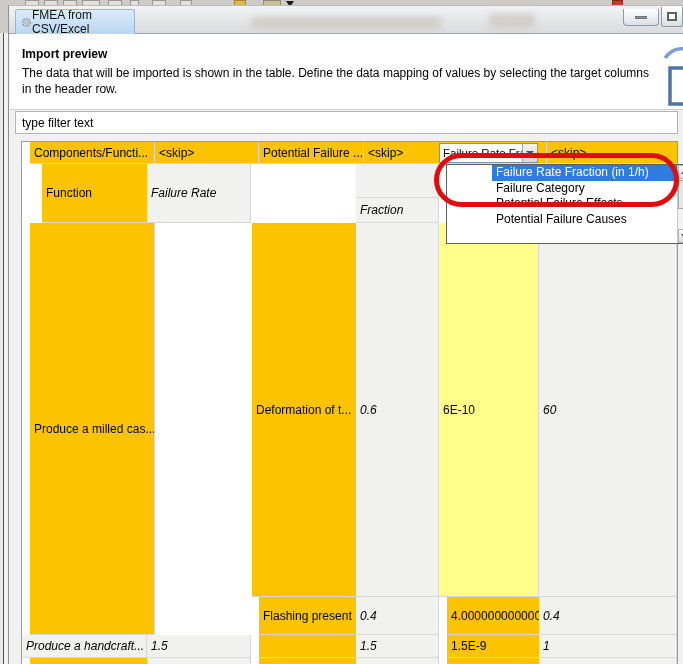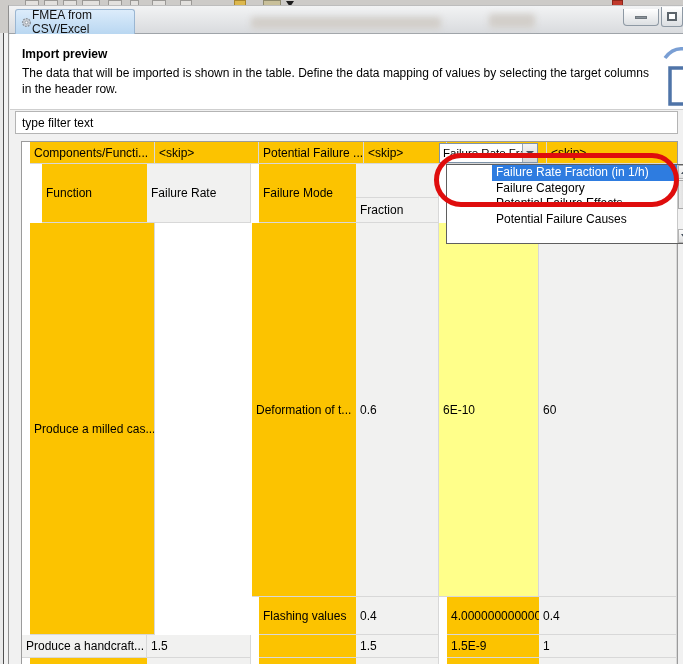--- a/index.html
+++ b/index.html
@@ -34,21 +34,21 @@
   .desc { position:absolute; left:12px; width:630px; font-size:12px; color:#000; }
 
   
   .filter { position:absolute; left:6px; top:105px; width:663px; height:23px; background:#fff; border:1px solid #b4b4b4; font-size:12px; color:#000; padding:0 6px; font-family:"Liberation Sans", sans-serif; }
 
   
   .tbl { position:absolute; left:12px; top:135px; width:657px; height:524px; background:#fff; border:1px solid #9b9b9b; overflow:hidden; }
   .cell { position:absolute; border-right:1px solid #d8d8d8; border-bottom:1px solid #d8d8d8;
     font-size:12px; color:#000; display:flex; align-items:center; padding:0 4px; white-space:nowrap; overflow:hidden; }
   .oc { background:var(--orange,#fcc300);margin-left:8px; }
-  .gc { background:#f1f1f0; }
+  .gc { background:#f1f1f0;font-style:italic; }
   .yc { background:var(--yellow,#ffff8a); }
 
   
   .combo { position:absolute; left:417px; top:1px; width:99px; height:20px; background:#fff; border:1px solid #7f93a8; display:flex; }
   .combo-text { flex:1; font-size:11.5px; line-height:18px; padding-left:3px; white-space:nowrap; overflow:hidden; }
   .combo-btn { width:15px; background:linear-gradient(#f4f4f4,#d8d8d8); border-left:1px solid #9aa5af; display:flex; align-items:center; justify-content:center; }
   .arr-d { width:0; height:0; border-left:4px solid transparent; border-right:4px solid transparent; border-top:4px solid #44505c; }
   .arr-u { width:0; height:0; border-left:4px solid transparent; border-right:4px solid transparent; border-bottom:4px solid #44505c; }
 
   
@@ -136,33 +136,32 @@
 
       <div class="combo">
         <div class="combo-text">Failure Rate Fra</div>
         <div class="combo-btn">
             <span class="arr-d"></span>
           </div>
       </div>
 
       <div class="cell oc" style="left:12px;top:22px;width:125px;height:59px">Function</div>
       <div class="cell gc" style="left:125px;top:22px;width:104px;height:59px">Failure Rate</div>
-      <div class="cell oc" style="left:229px;top:22px;width:105px;height:59px">Failure Mode</div>
       <div class="cell gc" style="left:334px;top:22px;width:83px;height:34px"></div>
       <div class="cell gc" style="left:334px;top:56px;width:83px;height:25px">Fraction</div>
       <div class="cell oc" style="left:417px;top:22px;width:100px;height:59px"></div>
       <div class="cell gc" style="left:517px;top:22px;width:138px;height:59px"></div>
 
       <div class="cell oc" style="left:0;top:81px;width:125px;height:412px">Produce a milled cas...</div>
       <div class="cell oc" style="left:222px;top:81px;width:129px;height:374px">Deformation of t...</div>
       <div class="cell gc" style="left:334px;top:81px;width:83px;height:374px">0.6</div>
       <div class="cell yc" style="left:417px;top:81px;width:100px;height:374px">6E-10</div>
       <div class="cell gc" style="left:517px;top:81px;width:138px;height:374px">60</div>
 
-      <div class="cell oc" style="left:229px;top:455px;width:105px;height:38px">Flashing values</div>
+      <div class="cell oc" style="left:229px;top:455px;width:105px;height:38px">Flashing present</div>
       <div class="cell gc" style="left:334px;top:455px;width:83px;height:38px">0.4</div>
       <div class="cell oc" style="left:417px;top:455px;width:100px;height:38px">4.000000000000...</div>
       <div class="cell gc" style="left:517px;top:455px;width:138px;height:38px">0.4</div>
 
       <div class="cell gc" style="left:0;top:493px;width:125px;height:23px">Produce a handcraft...</div>
       <div class="cell gc" style="left:125px;top:493px;width:104px;height:23px">1.5</div>
       <div class="cell oc" style="left:229px;top:493px;width:105px;height:23px"></div>
       <div class="cell gc" style="left:334px;top:493px;width:83px;height:23px">1.5</div>
       <div class="cell oc" style="left:417px;top:493px;width:100px;height:23px">1.5E-9</div>
       <div class="cell gc" style="left:517px;top:493px;width:138px;height:23px">1</div>

